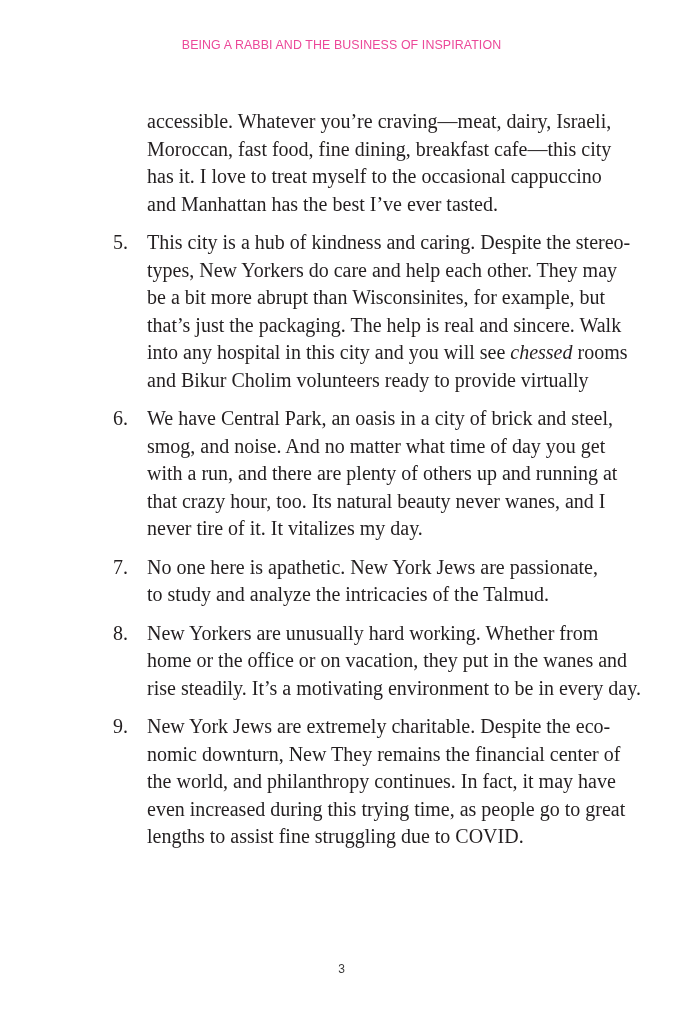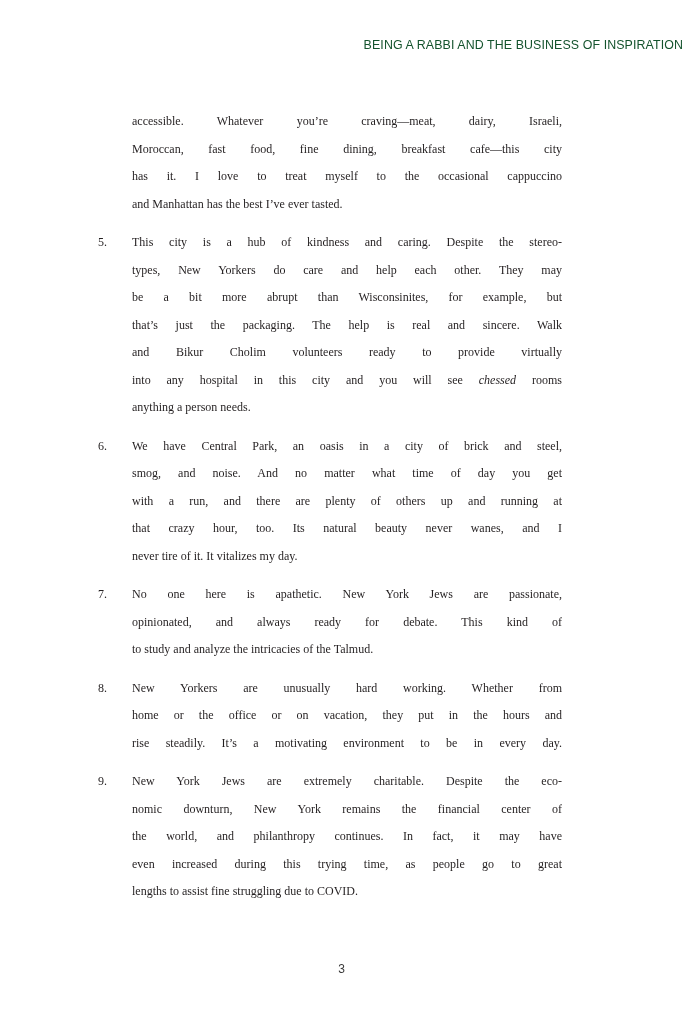--- a/index.html
+++ b/index.html
@@ -3,27 +3,27 @@
   <meta charset="utf-8">
   <style>
     html, body { margin: 0; padding: 0; background: #ffffff; }
     body { width: 683px; height: 1024px; position: relative; overflow: hidden; }
     .page {
       position: absolute; left: 0; top: 0; width: 683px; height: 1024px;
       background: #ffffff; color: #231f20;
       font-family: "Liberation Serif", "DejaVu Serif", serif;
     }
     .running-head {
-      position: absolute; top: 38px; left: 0; width: 683px; text-align: right;
+      position: absolute; top: 38px; left: 0; width: 683px; text-align: center;
       font-family: "Liberation Sans", "DejaVu Sans", sans-serif;
-      font-size: 12.4px; letter-spacing: 0.1px; color: #14532d;
+      font-size: 12.4px; letter-spacing: 0.1px; color: #ec4899;
     }
     .body-text {
-      position: absolute; left: 132px; width: 430px; top: 108px;
-      font-size: 12px; line-height: 27.5px;
+      position: absolute; left: 147px; width: 430px; top: 108px;
+      font-size: 20px; line-height: 27.5px;
     }
     .para { margin: 0; }
     .line { display: block; white-space: nowrap; text-align: justify; text-align-last: justify; height: 27.5px; }
     .line.last { text-align-last: left; }
     .list { list-style: none; margin: 0; padding: 0; }
     .list-item { position: relative; margin-top: 11px; }
     .list-num { position: absolute; left: -34px; top: 0; }
     .page-number {
       position: absolute; top: 962px; left: 0; width: 683px; text-align: center;
       font-family: "Liberation Sans", "DejaVu Sans", sans-serif;
@@ -45,52 +45,50 @@
       <span class="line last">and Manhattan has the best I’ve ever tasted.</span>
     </p>
 
     <ol class="list">
       <li class="list-item">
         <span class="list-num">5.</span>
         <span class="line">This city is a hub of kindness and caring. Despite the stereo-</span>
         <span class="line">types, New Yorkers do care and help each other. They may</span>
         <span class="line">be a bit more abrupt than Wisconsinites, for example, but</span>
         <span class="line">that’s just the packaging. The help is real and sincere. Walk</span>
+        <span class="line"><span>into any hospital in this city and you will see </span><em>chessed</em><span> rooms</span></span>
         <span class="line">and Bikur Cholim volunteers ready to provide virtually</span>
-        <span class="line"><span>into any hospital in this city and you will see </span><em>chessed</em><span> rooms</span></span>
-        <span class="line last">anything a person needs.</span>
       </li>
 
       <li class="list-item">
         <span class="list-num">6.</span>
         <span class="line">We have Central Park, an oasis in a city of brick and steel,</span>
         <span class="line">smog, and noise. And no matter what time of day you get</span>
         <span class="line">with a run, and there are plenty of others up and running at</span>
         <span class="line">that crazy hour, too. Its natural beauty never wanes, and I</span>
         <span class="line last">never tire of it. It vitalizes my day.</span>
       </li>
 
       <li class="list-item">
         <span class="list-num">7.</span>
         <span class="line">No one here is apathetic. New York Jews are passionate,</span>
-        <span class="line">opinionated, and always ready for debate. This kind of</span>
         <span class="line last">to study and analyze the intricacies of the Talmud.</span>
       </li>
 
       <li class="list-item">
         <span class="list-num">8.</span>
         <span class="line">New Yorkers are unusually hard working. Whether from</span>
-        <span class="line">home or the office or on vacation, they put in the hours and</span>
+        <span class="line">home or the office or on vacation, they put in the wanes and</span>
         <span class="line">rise steadily. It’s a motivating environment to be in every day.</span>
       </li>
 
       <li class="list-item">
         <span class="list-num">9.</span>
         <span class="line">New York Jews are extremely charitable. Despite the eco-</span>
-        <span class="line">nomic downturn, New York remains the financial center of</span>
+        <span class="line">nomic downturn, New They remains the financial center of</span>
         <span class="line">the world, and philanthropy continues. In fact, it may have</span>
         <span class="line">even increased during this trying time, as people go to great</span>
         <span class="line last">lengths to assist fine struggling due to COVID.</span>
       </li>
     </ol>
   </div>
 
   <div class="page-number">3</div>
 </div>
 

